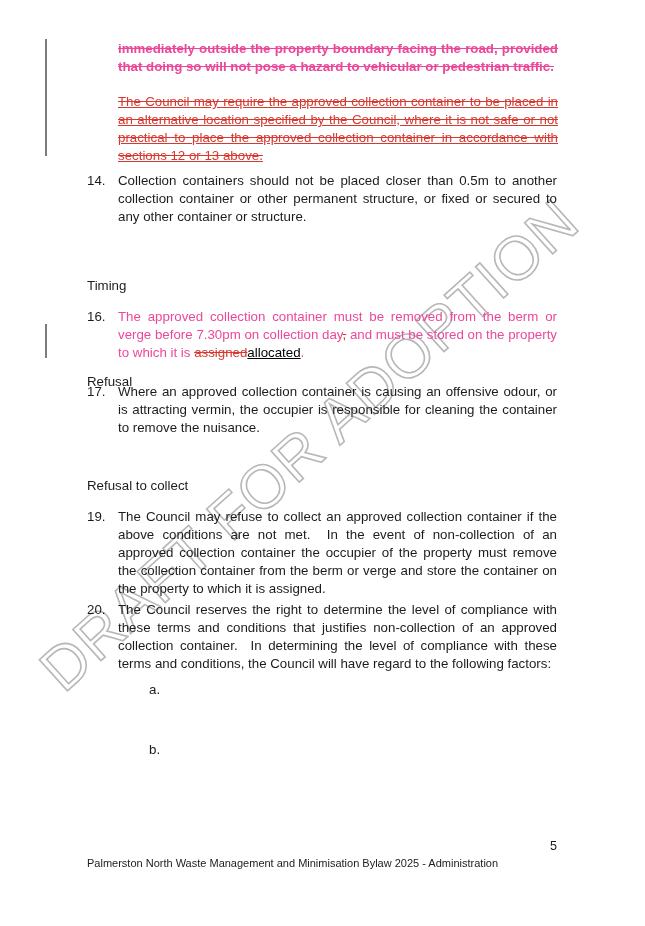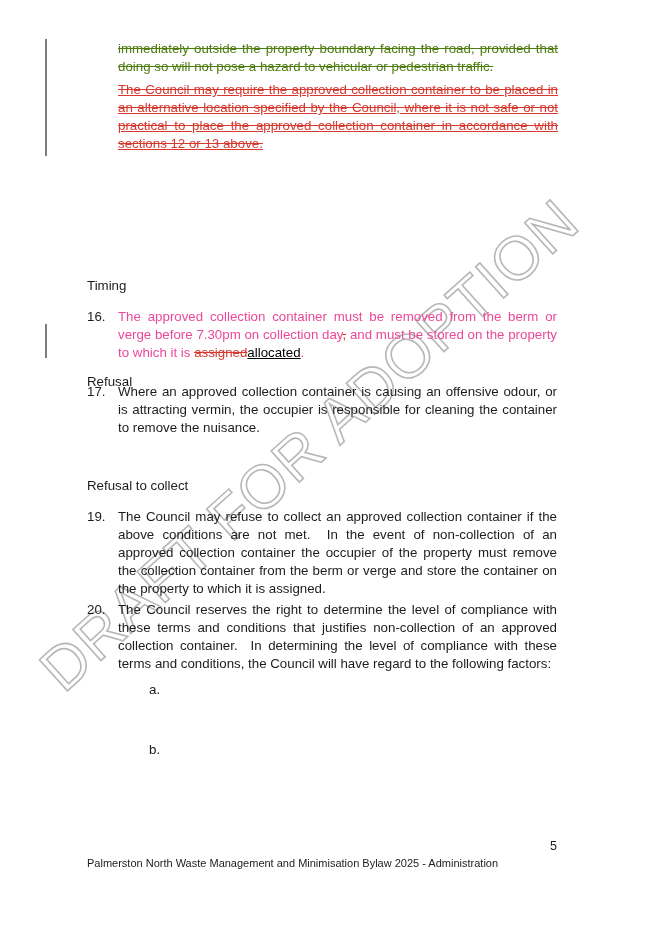--- a/index.html
+++ b/index.html
@@ -32,21 +32,21 @@
   .content-layer { position: absolute; inset: 0; z-index: 1; }
   .change-bar {
     position: absolute;
     left: 45px;
     width: 2px;
     background: #7d7d7d;
   }
   .bar-top { top: 39px; height: 117px; }
   .bar-16  { top: 324px; height: 34px; }
   .para-red { left: 118px; width: 440px; }
-  .del    { color: #4d7c0f; text-decoration-line: line-through; }
+  .del    { color: #ec4899; text-decoration-line: line-through; font-weight: bold; }
   .delins { color: #d6392f; text-decoration-line: underline line-through; }
   .seg-normal { color: #ec4899; }
   .seg-del { color: #d6392f; text-decoration-line: line-through; }
   .seg-ins { color: #000000; text-decoration-line: underline; }
   .heading { left: 87px; }
   .item { left: 87px; width: 470px; padding-left: 31px; box-sizing: border-box; }
   .subitem { left: 149px; width: 408px; padding-left: 31px; box-sizing: border-box; }
   .num { position: absolute; left: 0; top: 0; }
   .page-number { top: 837px; right: 88px; font-size: 12.6px; }
   .footer { top: 852px; left: 87px; font-size: 11px; line-height: 22px; }
@@ -59,22 +59,26 @@
 
   <div class="watermark">DRAFT FOR ADOPTION</div>
 
   <div class="content-layer">
 
     <div class="change-bar bar-top"></div>
     <div class="change-bar bar-16"></div>
 
     <div class="block para-red del justify" style="top:40px">immediately outside the property boundary facing the road, provided that doing so will not pose a hazard to vehicular or pedestrian traffic.</div>
 
-    <div class="block para-red delins justify" style="top:81px">The Council may require the approved collection container to be placed in an alternative location specified by the Council, where it is not safe or not practical to place the approved collection container in accordance with sections 12 or 13 above.</div>
+    <div class="block para-red delins justify" style="top:93px">The Council may require the approved collection container to be placed in an alternative location specified by the Council, where it is not safe or not practical to place the approved collection container in accordance with sections 12 or 13 above.</div>
 
+    <div class="block item justify" style="top:172px">
+      <span class="num">14.</span>
+      <span>Collection containers should not be placed closer than 0.5m to another collection container or other permanent structure, or fixed or secured to any other container or structure.</span>
+    </div>
 
 
     <div class="block heading" style="top:277px">Timing</div>
 
     <div class="block item justify" style="top:308px">
       <span class="num">16.</span>
       <span><span class="seg-normal">The approved collection container must be removed from the berm or verge before 7.30pm on collection day</span><span class="seg-del">,</span><span class="seg-normal"> and must be stored on the property to which it is </span><span class="seg-del">assigned</span><span class="seg-ins">allocated</span><span class="seg-normal">.</span></span>
     </div>
 
     <div class="block heading" style="top:373px">Refusal</div>

